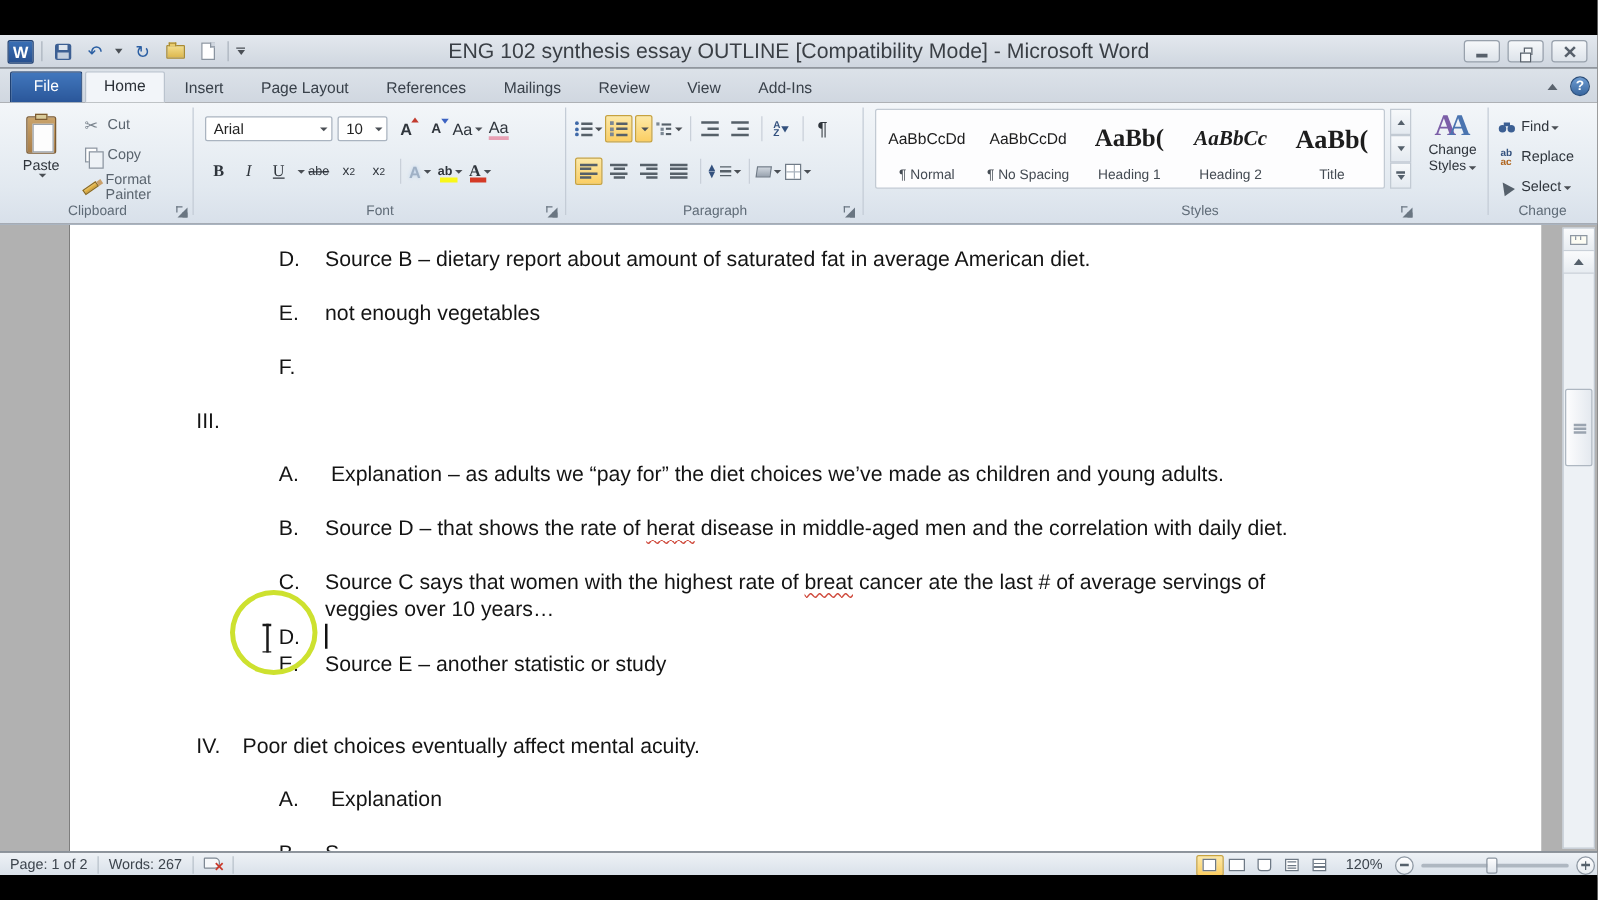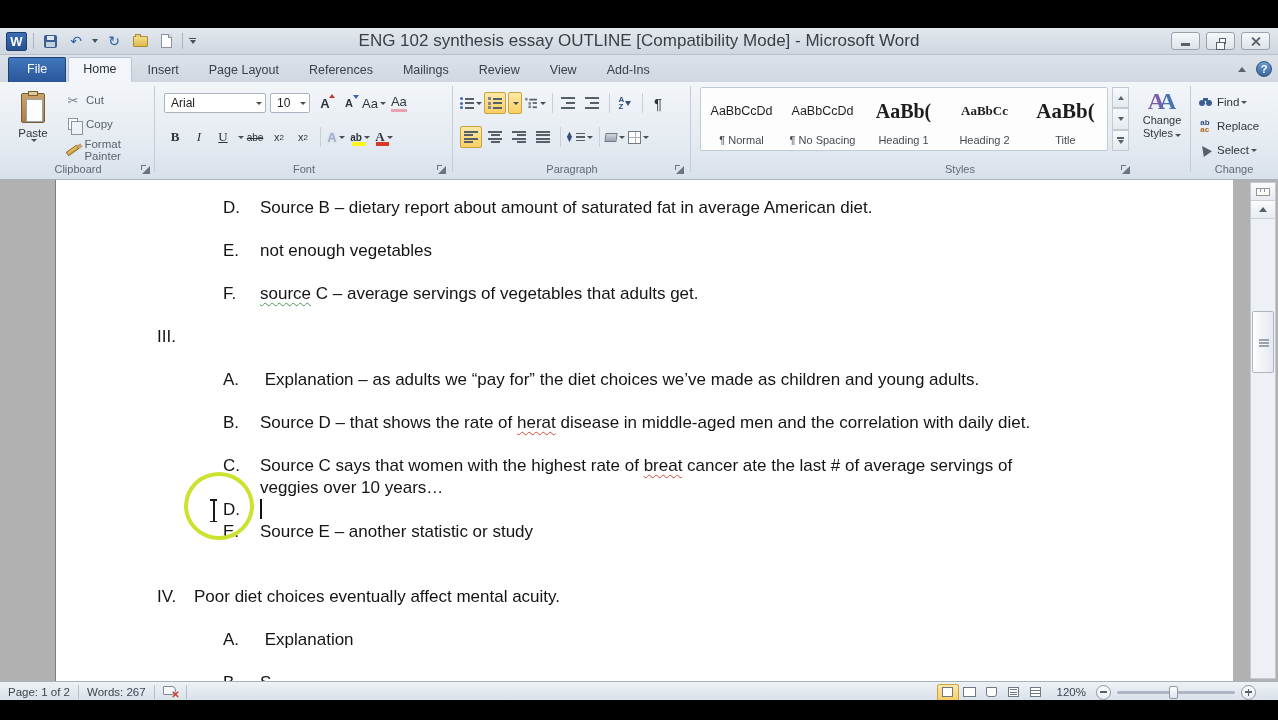--- a/index.html
+++ b/index.html
@@ -119,21 +119,21 @@
   .spacing-ic .lines i { width:9px; height:1.5px; background:#566069; }
 
   
   #grp-styles { left:692px; width:498px; }
   #style-gallery { position:absolute; left:8px; top:5px; width:408px; height:64px; background:#fdfdfe;
     border:1px solid #c2cad3; border-radius:2px; display:flex; }
   .chip { width:81px; display:flex; flex-direction:column; align-items:center; justify-content:flex-end; padding-bottom:4px; }
   .chip .preview { flex:1; display:flex; align-items:center; color:#1d1d1d; }
   .chip .preview.body { font-size:12.5px; }
   .chip .preview.h1 { font-family:"Liberation Serif",serif; font-weight:bold; font-size:20px; }
-  .chip .preview.h2 { font-family:"Liberation Serif",serif; font-weight:bold; font-size:13px; }
+  .chip .preview.h2 { font-family:"Liberation Serif",serif; font-style:italic; font-weight:bold; font-size:17px; }
   .chip .preview.title { font-family:"Liberation Serif",serif; font-weight:bold; font-size:21px; }
   .chip .sname { font-size:11px; color:#444b53; }
   #gallery-scroll { position:absolute; left:420px; top:5px; width:17px; height:64px; display:flex; flex-direction:column; }
   .gs-btn { flex:1; border:1px solid #c2cad3; background:linear-gradient(#f7f9fb,#e4eaf0); display:flex; align-items:center; justify-content:center; }
   .gs-btn .t-up { width:0;height:0;border-left:3px solid transparent;border-right:3px solid transparent;border-bottom:4px solid #55606b; }
   .gs-btn .t-dn { width:0;height:0;border-left:3px solid transparent;border-right:3px solid transparent;border-top:4px solid #55606b; }
   .gs-btn .t-more { display:flex; flex-direction:column; align-items:center; }
   .gs-btn .t-more i { width:7px; height:1.5px; background:#55606b; margin-bottom:1px; }
   #change-styles { position:absolute; left:444px; top:4px; width:52px; height:78px; display:flex; flex-direction:column; align-items:center; }
   .aa-ic { font-family:"Liberation Serif",serif; font-weight:bold; font-size:24px; line-height:26px; margin-top:2px; }
@@ -182,21 +182,21 @@
 
   
   #statusbar { position:absolute; top:681px; left:0; width:1278px; height:21px;
     background:linear-gradient(#eef2f6,#d7dfe8); border-top:1px solid #a8b2bd;
     display:flex; align-items:center; font-size:11.5px; color:#3c444d; }
   .sb-item { padding:0 8px; display:flex; align-items:center; height:100%; }
   .sb-sep { width:1px; height:14px; background:#b8c1ca; }
   .proof-ic { position:relative; width:15px; height:12px; }
   .proof-book { width:13px; height:9px; background:#f6f8fa; border:1px solid #7e8893; border-radius:1px 4px 4px 1px; }
   .proof-x { position:absolute; right:-2px; bottom:-2px; color:#c93a2c; font-size:10px; font-weight:bold; line-height:10px; }
-  #sb-right { margin-left:auto; display:flex; align-items:center; padding-right:22px;text-align:right; }
+  #sb-right { margin-left:auto; display:flex; align-items:center; padding-right:2px;text-align:right; }
   .view-btn { width:22px; height:17px; border:1px solid transparent; display:flex; align-items:center; justify-content:center; border-radius:2px; }
   .view-btn.active { background:linear-gradient(#fde9a7,#fbce63); border:1px solid #c7a23e; }
   .vb-ic { width:11px; height:10px; background:#fff; border:1px solid #6e7985; }
   .vb-ic.web { border-radius:0 0 3px 3px; }
   .vb-ic.outline { display:flex; flex-direction:column; justify-content:space-evenly; padding:0 1px; }
   .vb-ic.outline i { height:1px; background:#6e7985; }
   .vb-ic.draft { background:repeating-linear-gradient(#fff 0 2px,#6e7985 2px 3px); }
   #zoom-label { padding:0 10px; }
   .zoom-circle { width:15px; height:15px; border-radius:50%; border:1px solid #8d97a2; background:linear-gradient(#fdfdfe,#e7ecf1);
     display:flex; align-items:center; justify-content:center; position:relative; }
@@ -610,21 +610,20 @@
         <div class="docline lvl2 sp-normal">
           <span class="marker">D.</span>
           <span class="ptext"><span>Source B – dietary report about amount of saturated fat in average American diet.</span></span>
         </div>
         <div class="docline lvl2 sp-normal">
           <span class="marker">E.</span>
           <span class="ptext"><span>not enough vegetables</span></span>
         </div>
         <div class="docline lvl2 sp-normal">
           <span class="marker">F.</span>
-          <span class="ptext"><span class="sq-green">source</span><span> C – average servings of vegetables that adults get.</span></span>
         </div>
         <div class="docline lvl1 sp-normal">
           <span class="marker">III.</span>
         </div>
         <div class="docline lvl2 sp-normal">
           <span class="marker">A.</span>
           <span class="ptext"><span> Explanation – as adults we “pay for” the diet choices we’ve made as children and young adults.</span></span>
         </div>
         <div class="docline lvl2 sp-normal">
           <span class="marker">B.</span>

